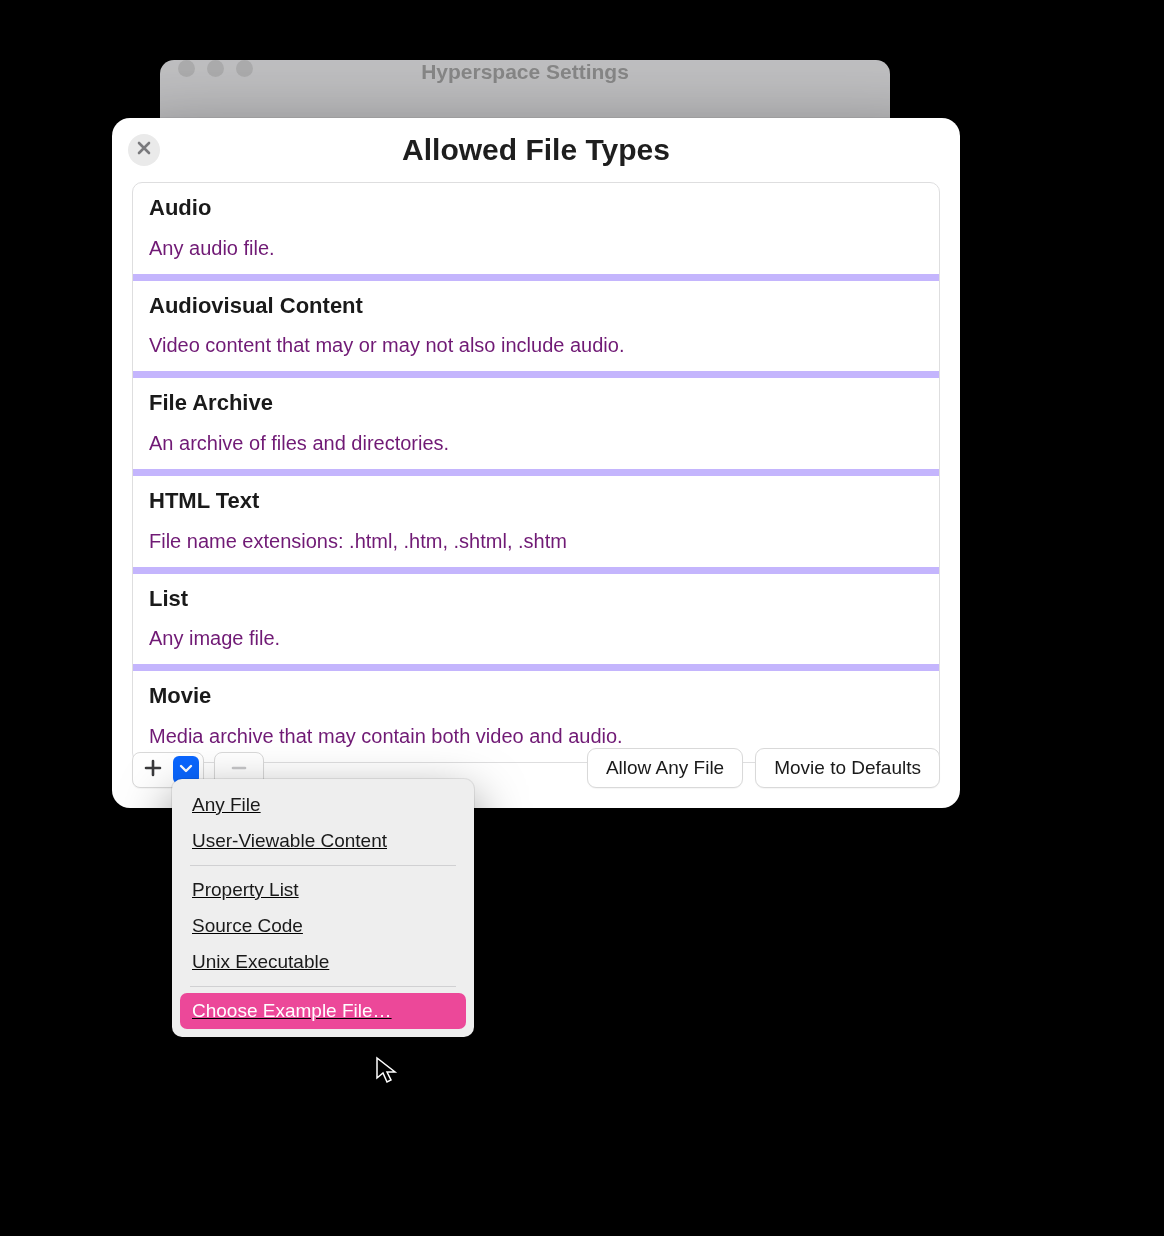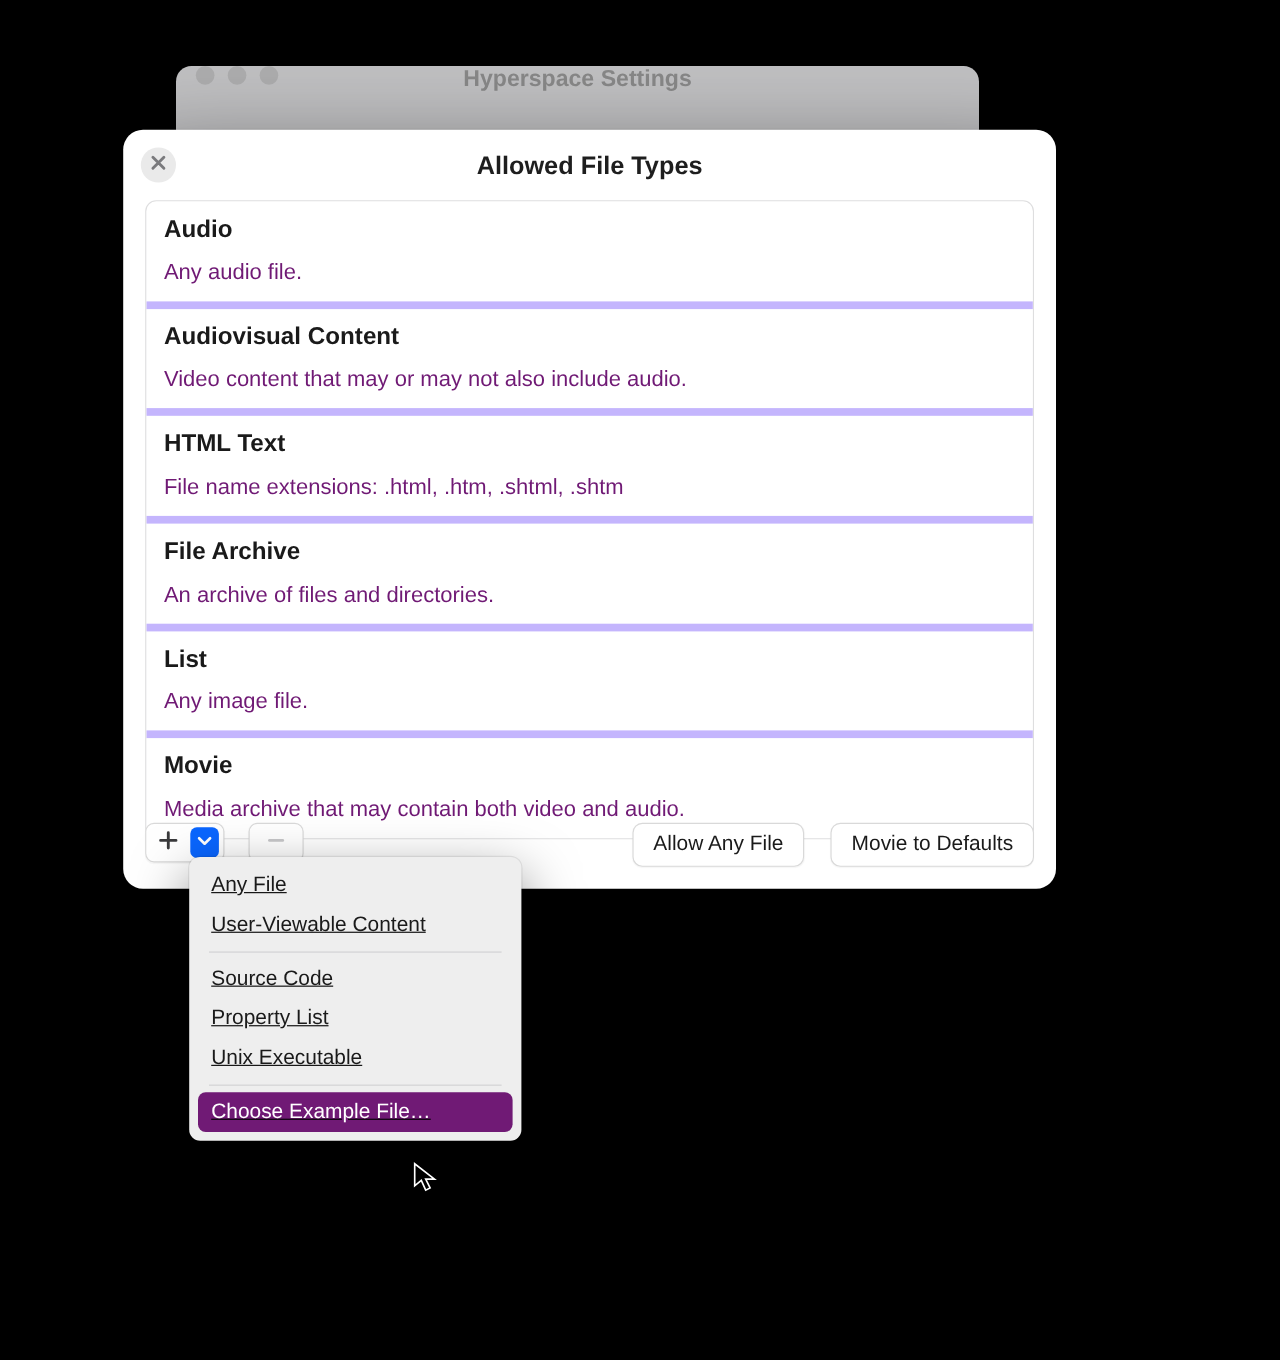--- a/index.html
+++ b/index.html
@@ -78,21 +78,21 @@
       height: 32px;
       border-radius: 50%;
       background: #eaeaea;
       display: flex;
       align-items: center;
       justify-content: center;
       cursor: pointer;
     }
     .close-btn svg { width: 14px; height: 14px; }
     .sheet-title {
-      font-size: 23px;
+      font-size: 30px;
       font-weight: 700;
       color: #1e1e1e;
     }
     .list-container {
       margin: 0 20px;
       border: 1px solid #dededf;
       border-radius: 10px;
       overflow: hidden;
       background: #fff;
     }
@@ -112,22 +112,21 @@
       color: #701a75;
       line-height: 1.35;
       margin-top: 12px;
     }
     .footer {
       position: absolute;
       left: 20px;
       right: 20px;
       bottom: 20px;
       display: flex;
-      align-items: flex-start;
-      gap: 12px;
+      align-items: flex-end;
     }
     .segmented {
       display: inline-flex;
       align-items: center;
       border: 1px solid #d9d9d9;
       border-radius: 8px;
       height: 36px;
       background: #fff;
       box-shadow: 0 1px 1px rgba(0,0,0,0.04);
       overflow: visible;
@@ -197,21 +196,21 @@
     }
     .menu-item {
       font-size: 19px;
       color: #1a1a1a;
       padding: 7px 12px;
       border-radius: 7px;
       cursor: pointer;
       white-space: nowrap;
     }
     .menu-item.highlighted {
-      background: #701a75;
+      background: #ec4899;
       color: #fff;
     }
     .menu-separator {
       height: 1px;
       background: #d0d0d2;
       margin: 6px 10px;
     }
     .cursor {
       position: absolute;
       left: 374px;
@@ -249,26 +248,26 @@
   <div class="list-container">
     <div class="list-row">
       <div class="row-title">Audio</div>
       <div class="row-desc">Any audio file.</div>
     </div>
     <div class="list-row">
       <div class="row-title">Audiovisual Content</div>
       <div class="row-desc">Video content that may or may not also include audio.</div>
     </div>
     <div class="list-row">
+      <div class="row-title">File Archive</div>
+      <div class="row-desc">An archive of files and directories.</div>
+    </div>
+    <div class="list-row">
       <div class="row-title">HTML Text</div>
       <div class="row-desc">File name extensions: .html, .htm, .shtml, .shtm</div>
-    </div>
-    <div class="list-row">
-      <div class="row-title">File Archive</div>
-      <div class="row-desc">An archive of files and directories.</div>
     </div>
     <div class="list-row">
       <div class="row-title">List</div>
       <div class="row-desc">Any image file.</div>
     </div>
     <div class="list-row">
       <div class="row-title">Movie</div>
       <div class="row-desc">Media archive that may contain both video and audio.</div>
     </div>
   </div>
@@ -300,22 +299,22 @@
     <div class="spacer"></div>
     <div class="btn">Allow Any File</div>
     <div class="btn">Movie to Defaults</div>
   </div>
 </div>
 
 <div class="popup-menu">
   <div class="menu-item">Any File</div>
   <div class="menu-item">User-Viewable Content</div>
   <div class="menu-separator"></div>
+  <div class="menu-item">Property List</div>
   <div class="menu-item">Source Code</div>
-  <div class="menu-item">Property List</div>
   <div class="menu-item">Unix Executable</div>
   <div class="menu-separator"></div>
   <div class="menu-item highlighted">Choose Example File…</div>
 </div>
 
 <div class="cursor">
   <svg viewBox="0 0 28 28">
     <path d="M3 2 L3 22 L9 17 L13 26 L17 24 L13 16 L21 16 Z" fill="#000" stroke="#fff" stroke-width="1.5"></path>
   </svg>
 </div>

